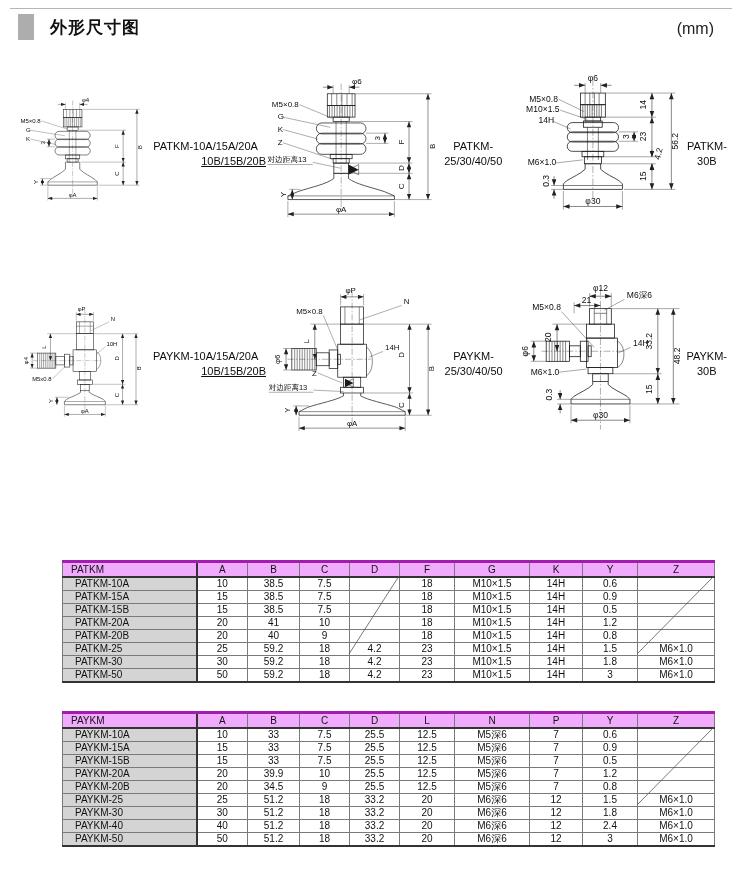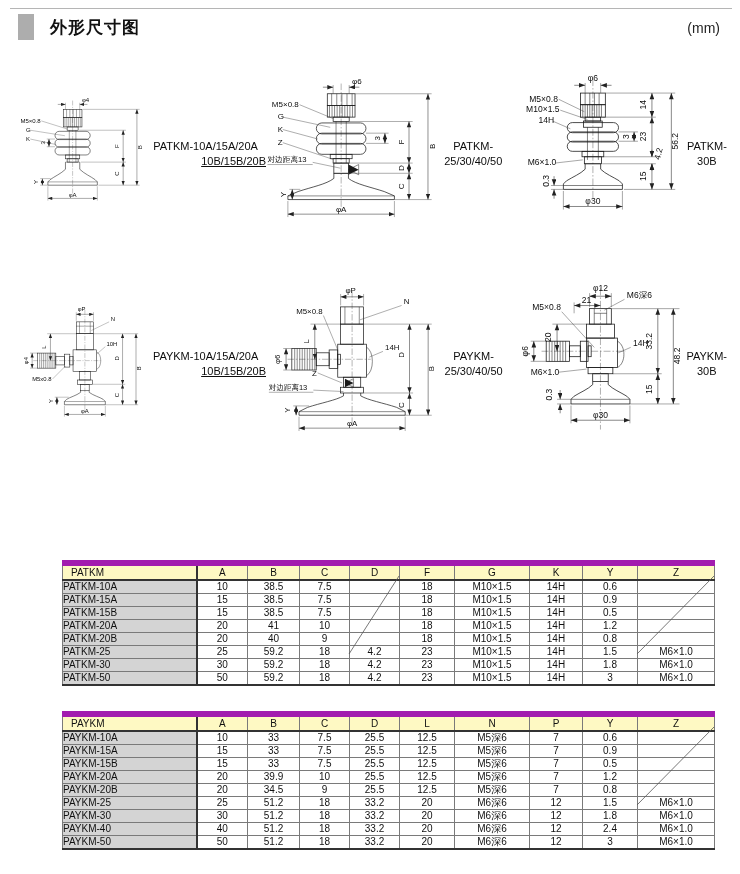--- a/index.html
+++ b/index.html
@@ -2,21 +2,21 @@
 <html><head>
 <meta charset="utf-8">
 <style>
   html,body{margin:0;padding:0;background:#fff;}
   #page{position:relative;width:740px;height:874px;background:#ffffff;overflow:hidden;
         font-family:"Liberation Sans",sans-serif;color:#111;}
   
   .topline{position:absolute;left:10px;top:8px;width:722px;border-top:1px solid #b5b5b5;}
   .hdr-sq{position:absolute;left:18px;top:14px;width:16px;height:26px;background:#adadad;}
   .hdr-title{position:absolute;left:44px;top:16px;font-size:17px;font-weight:bold;letter-spacing:1px;margin-left:6px;}
-  .hdr-unit{position:absolute;right:20px;top:20px;font-size:14px;color:#222;}
+  .hdr-unit{position:absolute;right:26px;top:20px;font-size:16px;color:#222;}
   
   #drawings{position:absolute;left:16px;top:50px;width:714px;display:grid;
             grid-template-columns:250px 243px 221px;}
   .cell{display:flex;flex-direction:row;align-items:center;}
   .cell svg{display:block;}
   .cap{font-size:11px;line-height:15px;text-align:center;margin-top:3px;color:#0d0d0d;}
   .cap .l2{padding-left:56px;text-decoration:underline;}
   
   .ol{fill:none;stroke:#1a1a1a;stroke-width:1;}
   .ol2{fill:none;stroke:#1a1a1a;stroke-width:0.7;}
@@ -28,23 +28,23 @@
   text.tm{text-anchor:middle;}
   text.tc{font-size:10.5px;}
   
   .tbl-wrap{position:absolute;left:62px;width:652px;}
   #patkm-wrap{top:560px;} #paykm-wrap{top:711px;}
   table.spec{border-collapse:collapse;table-layout:fixed;width:652px;
              font-family:"Liberation Sans",sans-serif;font-size:10px;color:#111;
              border:1px solid #666;border-bottom:2px solid #333;}
   table.spec th,table.spec td{border:1px solid #7a7a7a;height:12px;line-height:12px;
              padding:0;text-align:center;overflow:hidden;white-space:nowrap;font-weight:normal;}
-  table.spec th{background:#fef9c3;height:13px;border-top:6px solid #a21caf;border-bottom:2px solid #333;margin-top:21px;}
+  table.spec th{background:#f0abfc;height:13px;border-top:3px solid #a21caf;border-bottom:2px solid #333;margin-top:21px;}
   table.spec th.model-h{text-align:left;padding-left:8px;border-right:2px solid #333;}
-  table.spec td.model{background:#d4d4d4;text-align:left;padding-left:0;border-right:2px solid #333;}
+  table.spec td.model{background:#d4d4d4;text-align:left;padding-left:12px;border-right:2px solid #333;}
   svg.diag{position:absolute;left:0;top:0;pointer-events:none;}
 </style>
 </head>
 <body>
 
 <svg width="0" height="0" style="position:absolute" aria-hidden="true">
   <defs>
     <marker id="ae" markerUnits="userSpaceOnUse" markerWidth="10" markerHeight="8" refX="8" refY="3" orient="auto">
         <path d="M0,0 L8,3 L0,6 Z" fill="#222"></path>
       </marker>

